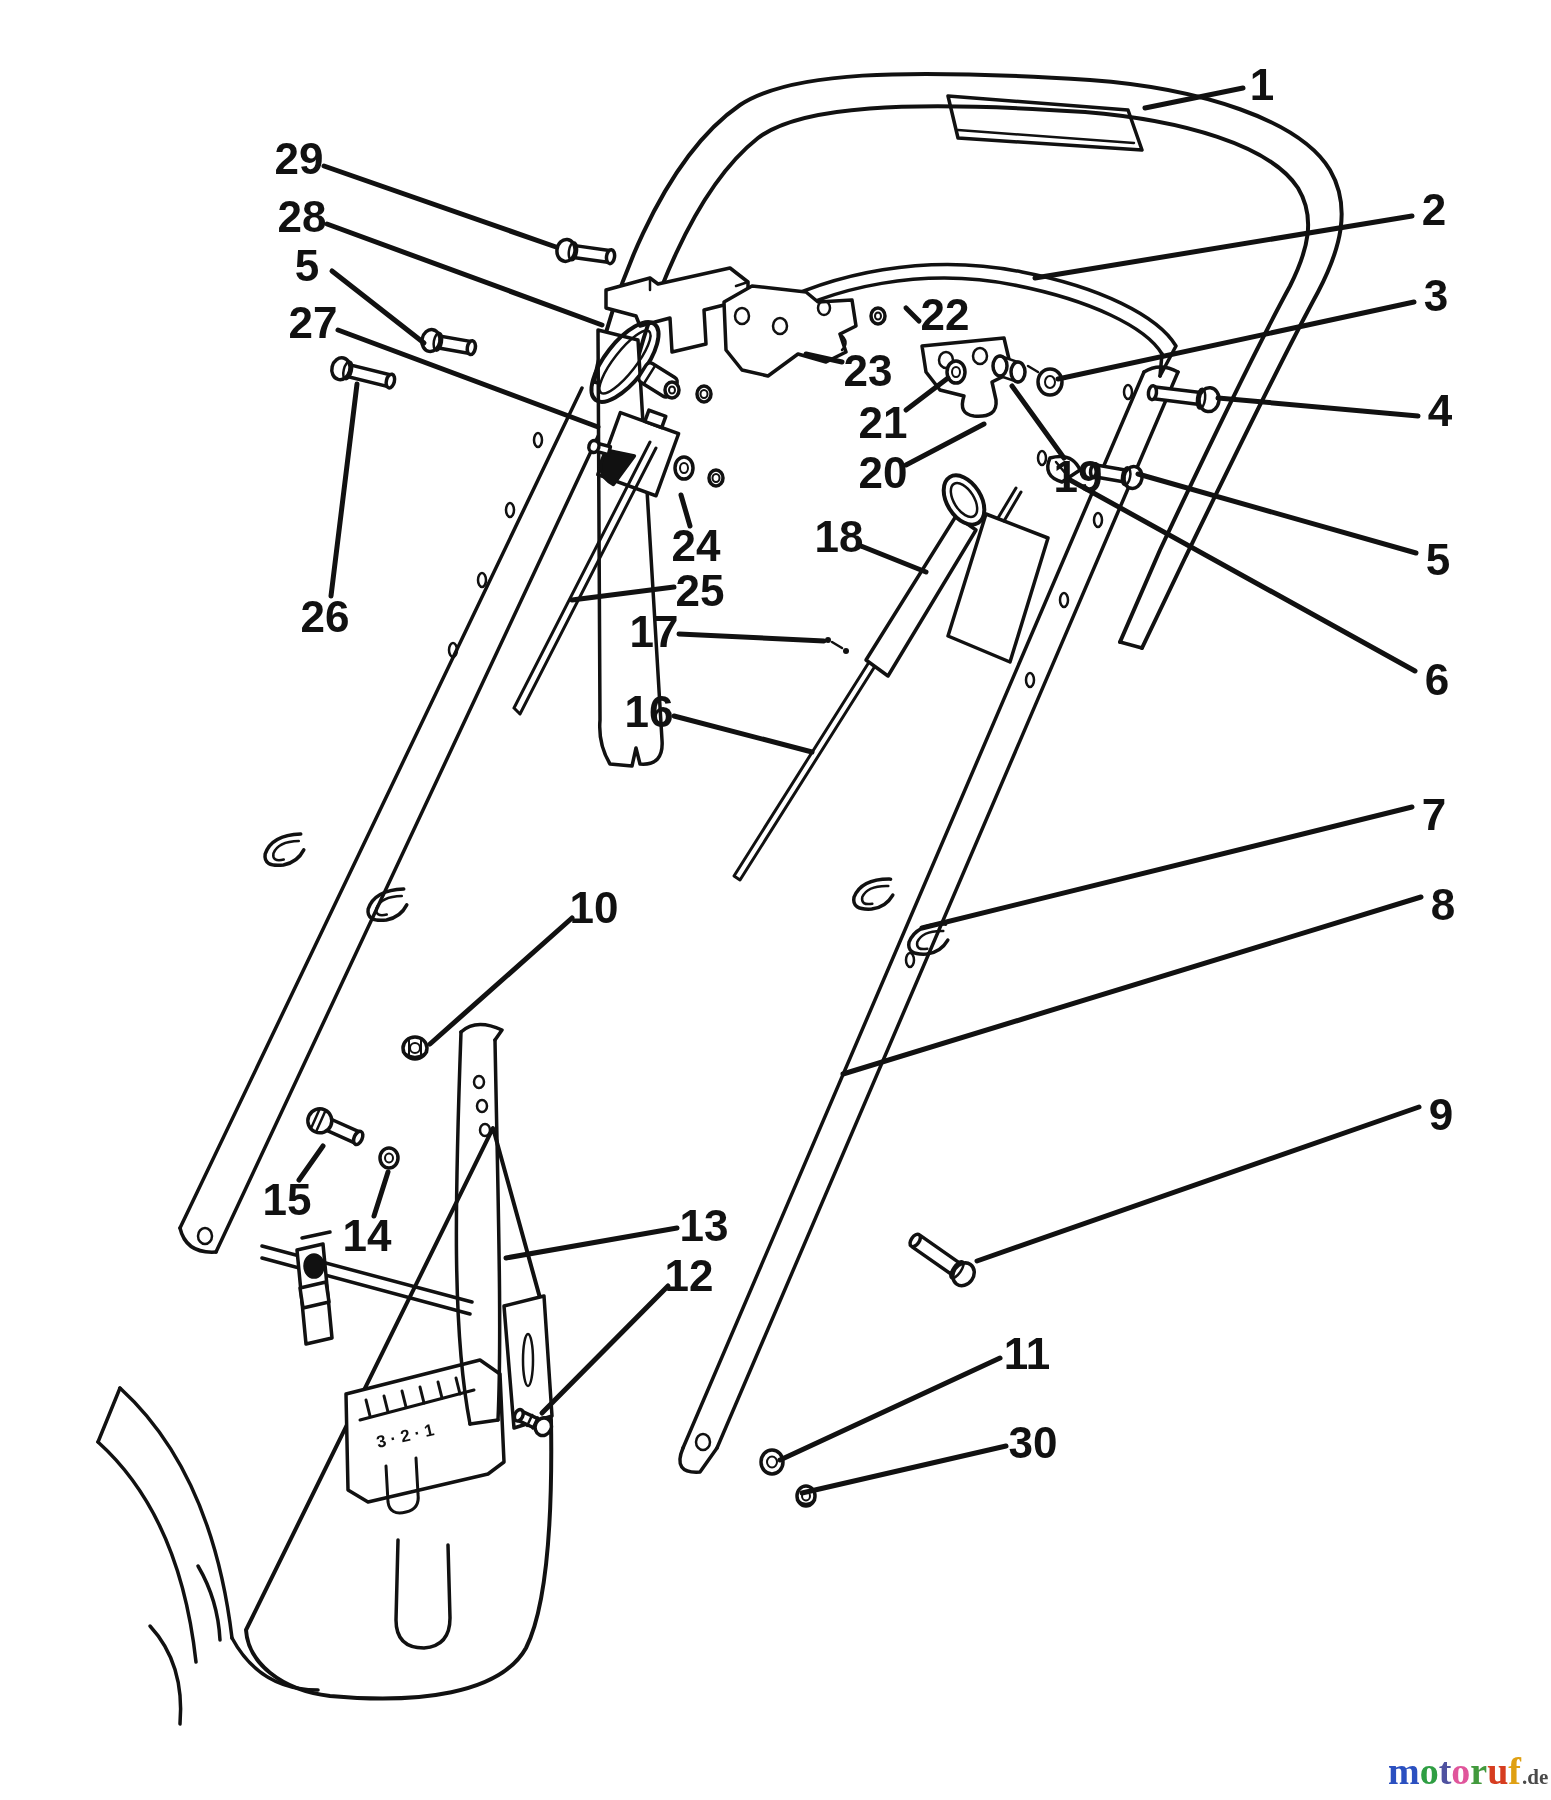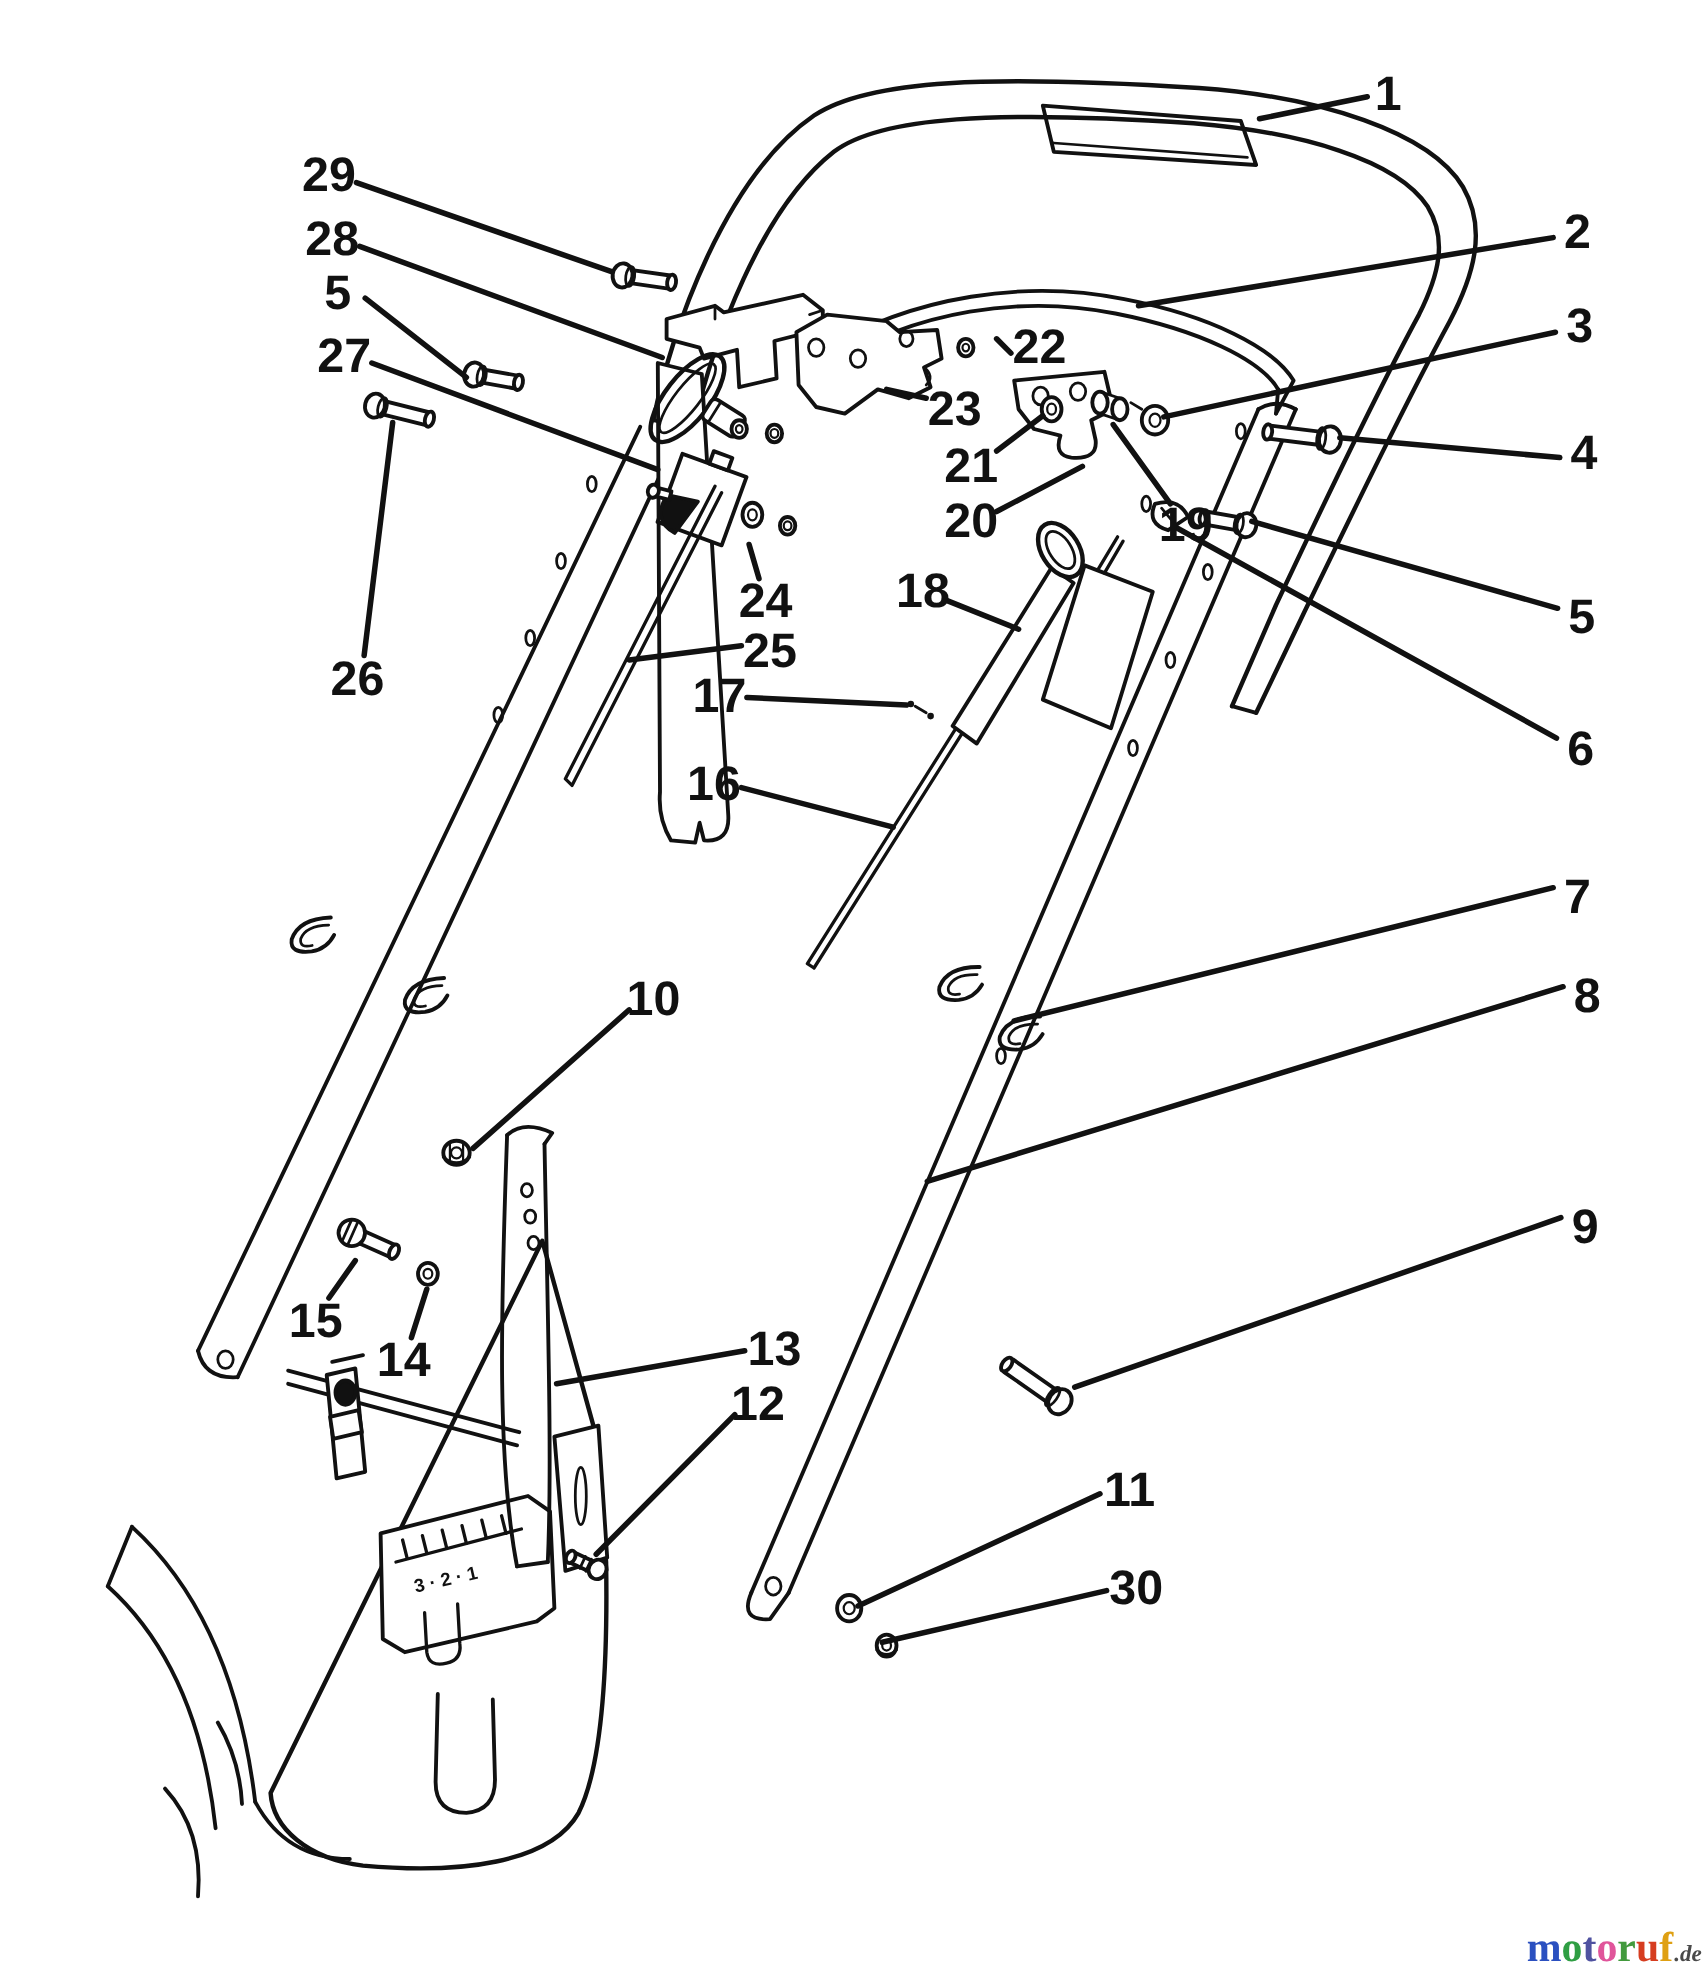--- a/index.html
+++ b/index.html
@@ -417,15 +417,15 @@
 </svg>
 
 <div id="watermark">
       <span style="color: rgb(43, 80, 192);">m</span>
       <span style="color: rgb(47, 158, 67);">o</span>
       <span style="color: rgb(79, 82, 160);">t</span>
       <span style="color: rgb(224, 85, 155);">o</span>
       <span style="color: rgb(66, 154, 61);">r</span>
       <span style="color: rgb(214, 61, 32);">u</span>
       <span style="color: rgb(223, 160, 19);">f</span>
-      <span class="suffix" style="color: rgb(74, 74, 74); font-style: italic;">.de</span>
+      <span class="suffix" style="color: rgb(74, 74, 74);">.de</span>
     </div>
 </div>
 
 </body></html>

